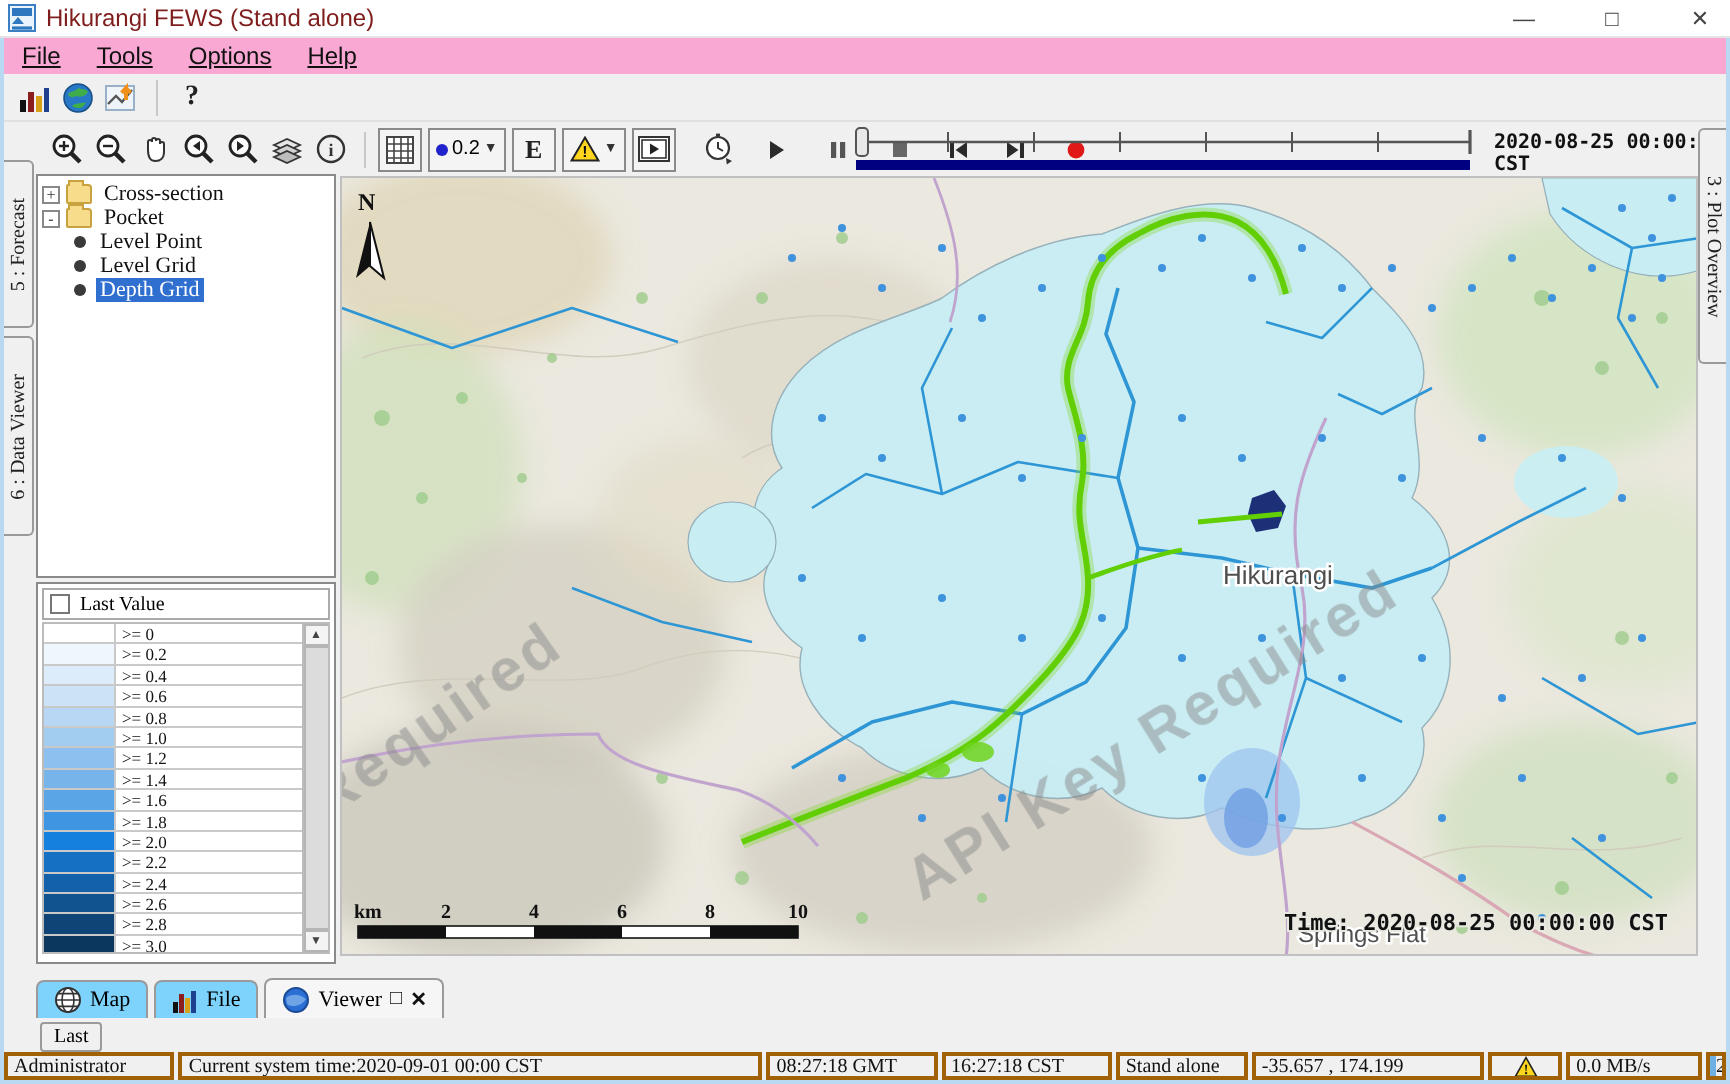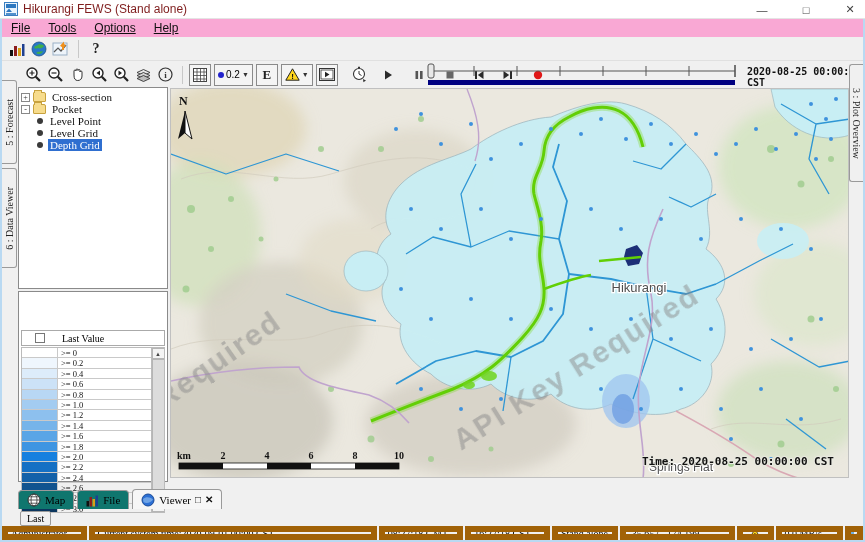--- a/index.html
+++ b/index.html
@@ -58,48 +58,48 @@
   .tree-indent { width:14px; flex:none; }
   .folder { width:13px; height:10px; background:#f7dc8c; border:1px solid #c8a23e; border-radius:1px 2px 1px 1px;
             position:relative; margin-right:4px; flex:none; }
   .folder::before { content:""; position:absolute; left:0; top:-3px; width:6px; height:2px;
                     background:#f7dc8c; border:1px solid #c8a23e; border-bottom:none; }
   .bullet { width:6px; height:6px; border-radius:50%; background:#3a3a3a; margin:0 5px 0 2px; flex:none; }
   .tree-label { padding:0 2px; }
   .tree-label.selected { background:#2f6fd0; color:#fff; }
 
   .legend-box { margin-top:2px; width:150px; height:191px; background:#fff; border:1px solid #8a8a8a; padding:2px; }
-  .legend-head { display:flex; align-items:center; height:16px; border:1px solid #aaa; padding-left:13px;
-                 font-family:"Liberation Serif",serif; font-size:10px; gap:17px; margin-bottom:1px;margin-top:36px; }
+  .legend-head { display:flex; align-items:center; height:16px; border:1px solid #aaa; padding-left:3px;
+                 font-family:"Liberation Serif",serif; font-size:10px; gap:5px; margin-bottom:1px; }
   .checkbox { width:10px; height:10px; border:1px solid #777; background:#fff; flex:none; }
   .legend-body { display:flex; height:166px; overflow:hidden; border:1px solid #bbb; }
   .legend-rows { flex:1; }
   .legend-row { display:flex; height:10.4px; border-bottom:1px solid #c9c9c9; }
   .swatch { width:36px; border-right:1px solid #c9c9c9; flex:none; }
   .legend-label { font-family:"Liberation Serif",serif; font-size:8.5px; line-height:10px; padding-left:3px; color:#111; }
   .scrollbar { width:13px; background:#f0f0f0; border-left:1px solid #bbb; display:flex; flex-direction:column;
                align-items:center; font-size:6px; color:#444; }
   .sb-btn { height:11px; width:13px; border:1px solid #b5b5b5; background:#f4f4f4; text-align:center; line-height:10px; }
   .sb-thumb { flex:1; width:13px; background:#dcdcdc; border:1px solid #b5b5b5; }
 
   
   .map { position:absolute; left:170px; top:88px; width:679px; height:390px; background:#ebe8df; overflow:hidden; border:1px solid #c0c0c0; }
 
   
   .bottom-tabs { position:absolute; left:18px; top:489px; height:20px; display:flex; gap:3px; align-items:flex-end; }
-  .btab { height:19px; border:1px solid #9a9a9a; border-bottom:none; border-radius:4px 4px 0 0; background:#0f766e;
+  .btab { height:19px; border:1px solid #9a9a9a; border-bottom:none; border-radius:4px 4px 0 0; background:#7dd3fc;
           display:flex; align-items:center; gap:4px; padding:0 8px; font-family:"Liberation Serif",serif; font-size:11px; }
   .btab.active { background:#f6f6f6; height:20px; }
   .btab .glyph { font-size:10px; font-weight:bold; color:#111; }
   .logs-btn { position:absolute; left:20px; top:511px; height:15px; border:1px solid #9a9a9a; background:#f0f0f0;
               font-family:"Liberation Serif",serif; font-size:10px; padding:0 6px; border-radius:2px; }
 
   .statusbar { position:absolute; left:2px; right:2px; bottom:2px; height:14px; display:flex; gap:2px;
                font-family:"Liberation Serif",serif; font-size:10px; color:#111; }
-  .st-cell { border:6px solid #a16207; background:#f0f0f0; padding:0 3px; display:flex; align-items:center;
+  .st-cell { border:2px solid #a16207; background:#f0f0f0; padding:0 3px; display:flex; align-items:center;
              white-space:nowrap; overflow:hidden; }
   .mem-cell { position:relative; }
   .mem-fill { position:absolute; left:0; top:0; bottom:0; width:45%; background:#6fb0e2; }
   .mem-text { position:relative; }
 </style>
 </head>
 <body>
 
 <div class="app">
 

